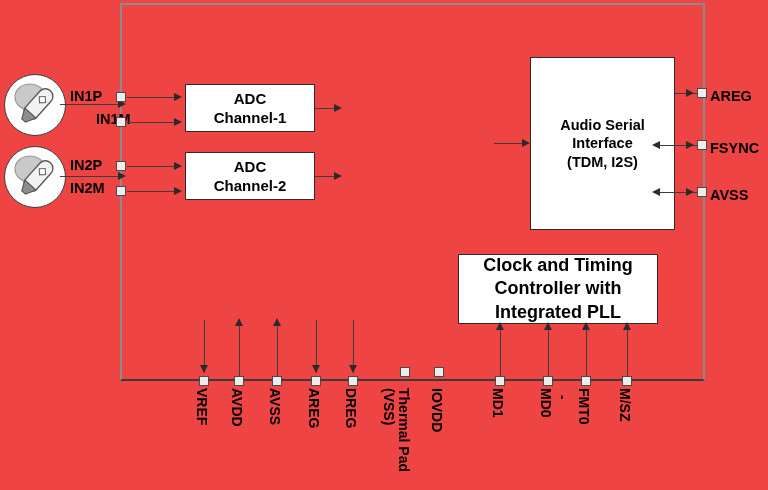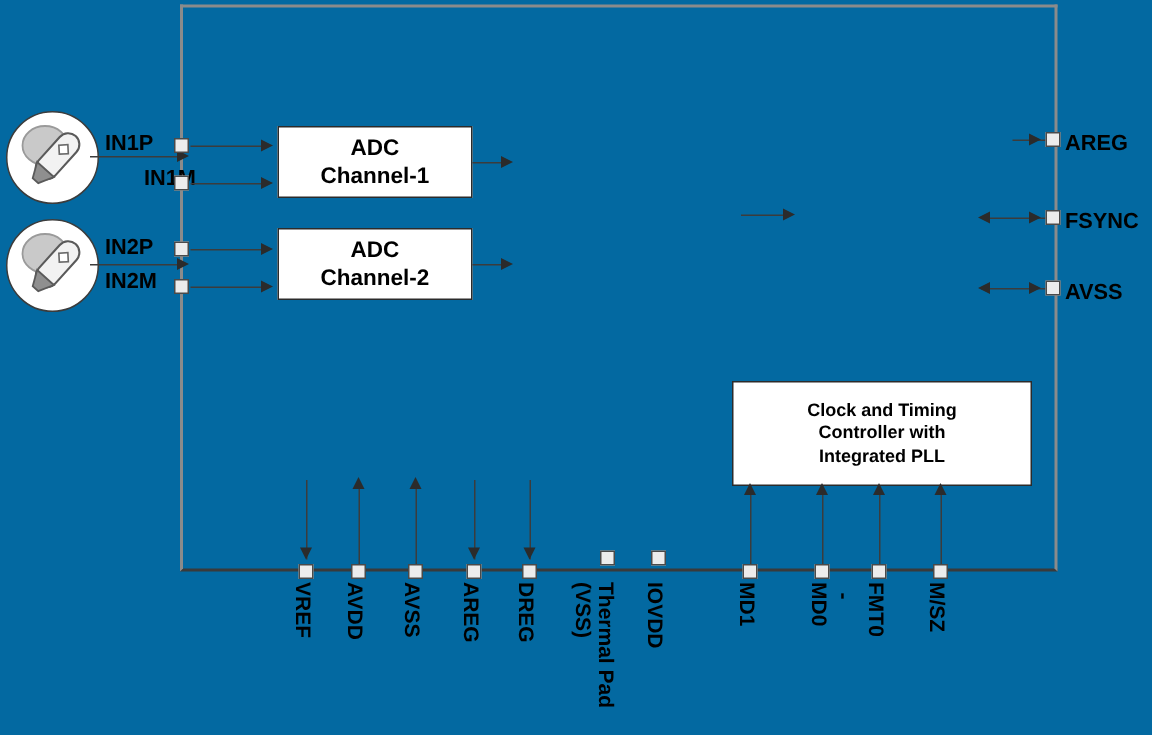--- a/index.html
+++ b/index.html
@@ -7,21 +7,21 @@
     margin: 0; padding: 0;
     width: 768px; height: 490px;
     background: #ffffff;
     font-family: "Liberation Sans", sans-serif;
     overflow: hidden;
   }
   #canvas {
     position: relative;
     width: 768px;
     height: 490px;
-    background: #0369a1;
+    background: #ef4444;
   }
 
   
   .chip-outline {
     position: absolute;
     left: 120px; top: 3px;
     width: 585px; height: 378px;
     border: 2px solid #8b8b8b;
     background: transparent;
   }
@@ -41,21 +41,21 @@
     color: #000000;
     font-weight: bold;
     line-height: 1.28;
     white-space: pre-line;
   }
   #blk-adc1 { left: 185px; top: 84px;  width: 130px; height: 48px; font-size: 15px; }
   #blk-adc2 { left: 185px; top: 152px; width: 130px; height: 48px; font-size: 15px; }
   #blk-ddf  { left: 342px; top: 35px;  width: 152px; height: 212px; font-size: 14.5px; }
   #blk-asi  { left: 530px; top: 57px;  width: 145px; height: 173px; font-size: 14.5px; }
   #blk-reg  { left: 184px; top: 258px; width: 197px; height: 62px; font-size: 13.5px; }
-  #blk-clk  { left: 458px; top: 254px; width: 200px; height: 70px; font-size: 12px; margin-left: 30px; }
+  #blk-clk  { left: 458px; top: 254px; width: 200px; height: 70px; font-size: 18px; }
 
   
   .mic {
     position: absolute;
     width: 62px; height: 62px;
     border-radius: 50%;
     border: 1.4px solid #3c3c3c;
     background: #ffffff;
     overflow: hidden;
   }
@@ -195,20 +195,23 @@
 
   <div class="hline" style="left:315px; top:108px; width:20px;"></div>
   <div class="arrow-r" style="left:334px; top:103.5px;"></div>
   <div class="hline" style="left:315px; top:176px; width:20px;"></div>
   <div class="arrow-r" style="left:334px; top:171.5px;"></div>
 
 
   <div class="hline" style="left:494px; top:143px; width:30px;"></div>
   <div class="arrow-r" style="left:522px; top:138.5px;"></div>
 
+  <div class="block" id="blk-asi">Audio Serial
+Interface
+(TDM, I2S)</div>
 
   <div class="hline" style="left:675px; top:93px; width:24px;"></div>
   <div class="vline" style="left:675px; top:93px; height:0px;"></div>
   <div class="arrow-r" style="left:686px; top:88.5px;"></div>
   <div class="pad" style="left:697px; top:88px;"></div>
   <div class="pin-label" style="left:710px; top:88px;">AREG</div>
 
   <div class="hline" style="left:654px; top:145px; width:45px;"></div>
   <div class="arrow-l" style="left:652px; top:140.5px;"></div>
   <div class="arrow-r" style="left:686px; top:140.5px;"></div>

